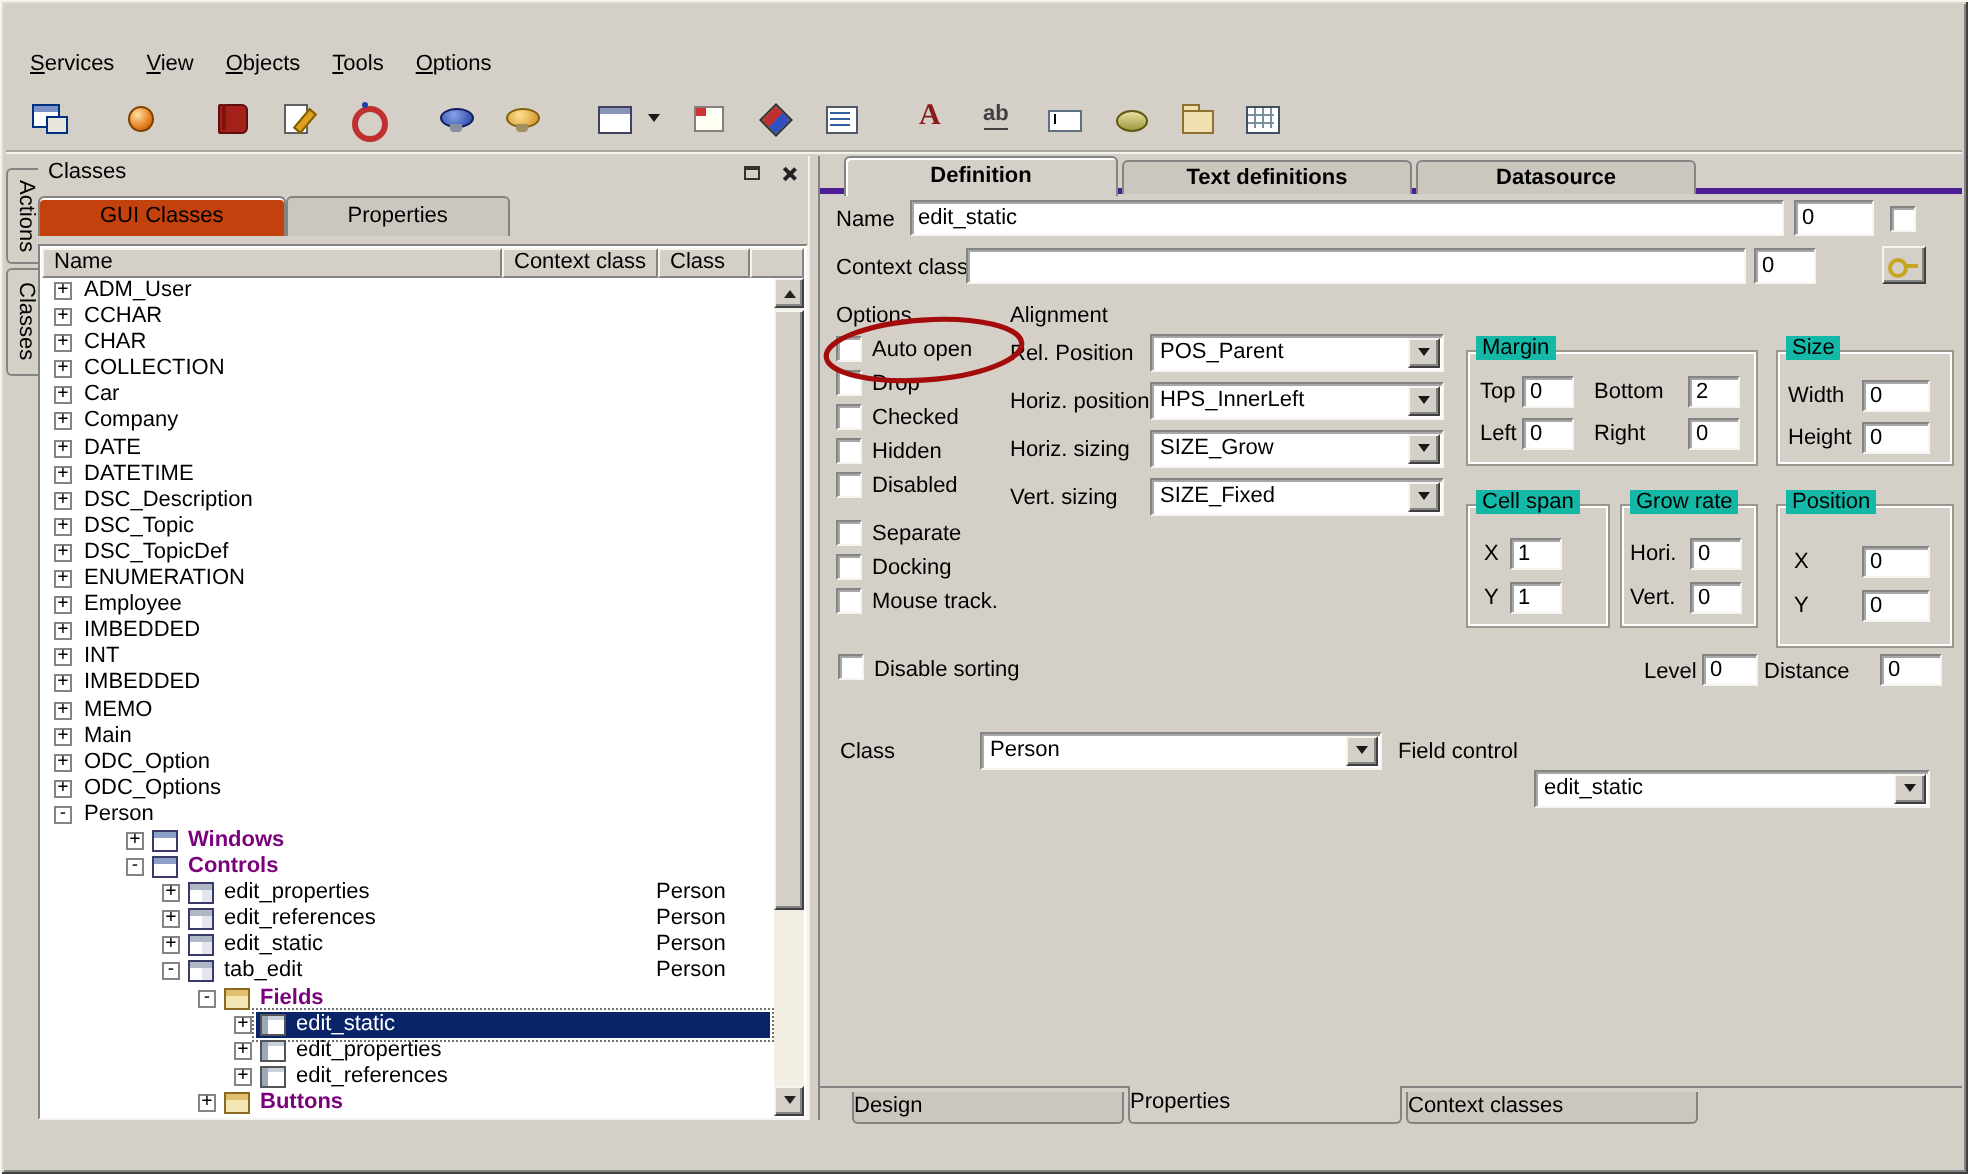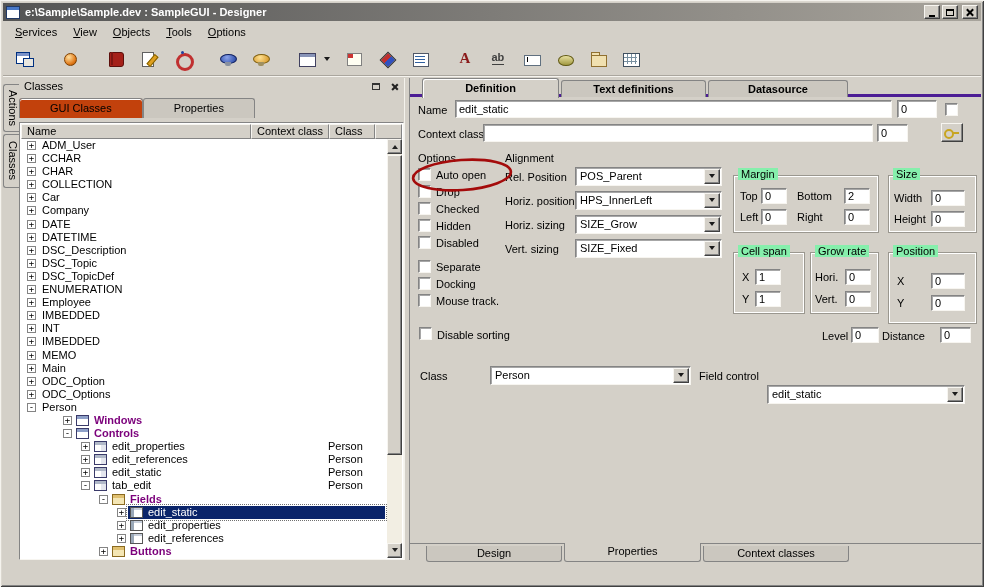--- a/index.html
+++ b/index.html
@@ -129,21 +129,21 @@
   
   .rtabs-top{position:absolute;left:410px;top:78px;right:3px;height:19px;border-bottom:3px solid #4c1d95;font-weight:bold;}
   .rtab{position:absolute;top:2px;height:17px;background:#cbc7bf;border:1px solid #848484;border-bottom:none;
     border-radius:3px 3px 0 0;text-align:center;line-height:16px;}
   .rtab.active{top:0;height:20px;background:#d4d0c8;z-index:2;box-shadow:inset 1px 1px 0 #fff;line-height:18px;}
   .rtabs-top .rtab:nth-child(1){left:12px;width:137px;}
   .rtabs-top .rtab:nth-child(2){left:151px;width:145px;}
   .rtabs-top .rtab:nth-child(3){left:298px;width:140px;}
   .rtabs-bottom{position:absolute;left:410px;top:543px;right:3px;height:20px;border-top:1px solid #848484;}
   .rbtab{position:absolute;top:2px;height:16px;background:#cbc7bf;border:1px solid #848484;border-top:none;
-    border-radius:0 0 3px 3px;text-align:center;line-height:14px;}
+    border-radius:0 0 3px 3px;text-align:left;line-height:14px;}
   .rbtab.active{top:-1px;height:19px;background:#d4d0c8;z-index:2;line-height:17px;}
   .rtabs-bottom .rbtab:nth-child(1){left:16px;width:136px;}
   .rtabs-bottom .rbtab:nth-child(2){left:154px;width:137px;}
   .rtabs-bottom .rbtab:nth-child(3){left:293px;width:146px;}
   .rp-form{position:absolute;left:410px;top:97px;right:3px;height:446px;}
 
   .flabel{position:absolute;white-space:nowrap;line-height:12px;}
   .fld{position:absolute;background:#fff;border:1px solid;border-color:#848484 #f7f5f0 #f7f5f0 #848484;
     box-shadow:inset 1px 1px 0 rgba(80,80,80,.5);font:11px "Liberation Sans",sans-serif;padding:0 3px;outline:none;color:#000;}
   .cb{width:13px;height:13px;background:#fff;border:1px solid;border-color:#848484 #f7f5f0 #f7f5f0 #848484;
@@ -163,43 +163,28 @@
   .combo-btn .arr{margin-top:1px;}
   .options-list{position:absolute;width:120px;}
   .opt-row{display:flex;align-items:center;height:13px;margin-bottom:4px;}
   .opt-gap{margin-top:11px;}
   .opt-label{margin-left:5px;white-space:nowrap;}
   .al-rows{position:absolute;width:230px;}
   .al-row{display:flex;align-items:center;height:19px;margin-bottom:5px;}
   .al-label{width:70px;flex:0 0 auto;white-space:nowrap;}
   .al-row .combo{width:147px;flex:0 0 auto;}
   .groupbox{position:absolute;border:1px solid #9a978f;box-shadow:inset 1px 1px 0 #fff,inset -1px -1px 0 #fff;}
-  .gb-caption{position:absolute;top:-8px;left:4px;background:#86efac;padding:0 3px;line-height:12px;white-space:nowrap;}
+  .gb-caption{position:absolute;top:-8px;left:4px;background:#14b8a6;padding:0 3px;line-height:12px;white-space:nowrap;}
   .circle-annot{position:absolute;z-index:5;pointer-events:none;}
 </style>
 </head>
 <body>
 
 <div class="window">
 
-  <div class="titlebar">
-    <span class="app-icon"></span>
-    <span class="title-text">e:\Sample\Sample.dev : SampleGUI - Designer</span>
-    <span class="cap-controls">
-      <span class="cap-btn">
-          <span class="glyph-min"></span>
-        </span>
-      <span class="cap-btn">
-          <span class="glyph-max"></span>
-        </span>
-      <span class="cap-btn" style="margin-left:2px">
-          <span class="glyph-x"></span>
-        </span>
-    </span>
-  </div>
 
   <div class="menubar" id="menubar">
       <div class="menu-item"><u>S</u>ervices</div>
       <div class="menu-item"><u>V</u>iew</div>
       <div class="menu-item"><u>O</u>bjects</div>
       <div class="menu-item"><u>T</u>ools</div>
       <div class="menu-item"><u>O</u>ptions</div>
     </div>
 
   <div class="toolbar" id="toolbar">

